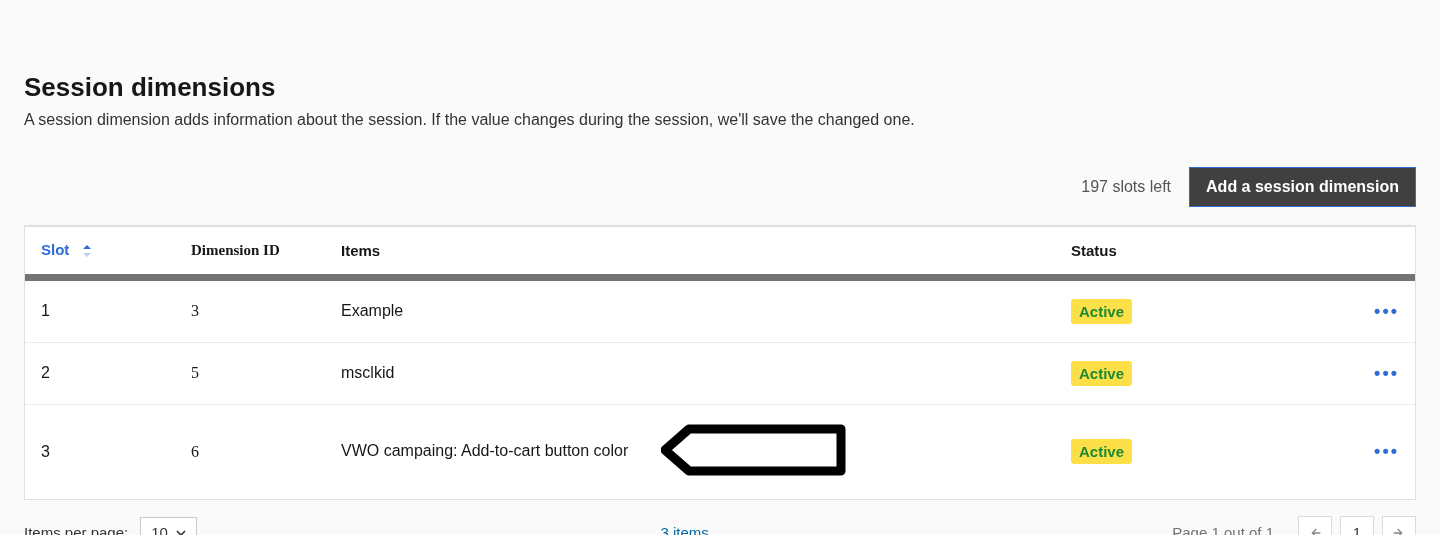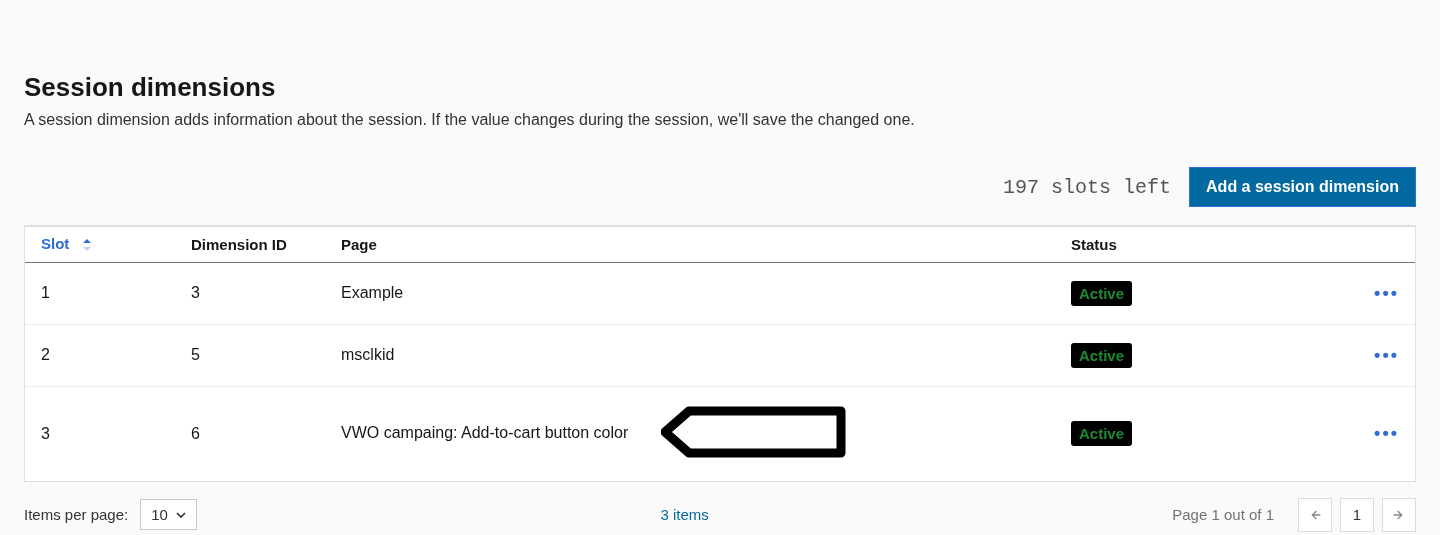--- a/index.html
+++ b/index.html
@@ -21,26 +21,25 @@
       margin-bottom: 38px;
     }
     .top-actions {
       display: flex;
       justify-content: flex-end;
       align-items: center;
       gap: 18px;
       margin-bottom: 18px;
     }
     .slots-left {
-      font-size: 20px;
+      font-size: 16px;
       color: #555;
-      font-family: Liberation Mono, monospace;
     }
     .btn-primary {
-      background: #0369a1;
+      background: #404040;
       color: #fff;
       border: 1px solid #2f6cd6;
       padding: 10px 16px;
       font-size: 16px;
       font-weight: 600;
       cursor: pointer;
     }
     .table-wrap {
       background: #fff;
       border: 1px solid #e0e0e0;
@@ -68,48 +67,48 @@
       color: #9a9a9a;
     }
     table {
       width: 100%;
       border-collapse: collapse;
     }
     thead th {
       text-align: left;
       font-size: 15px;
       font-weight: 700;
-      padding: 8px 16px;
+      padding: 14px 16px;
       border-top: 1px solid #e0e0e0;
-      border-bottom: 1px solid #737373;
+      border-bottom: 7px solid #737373;
       color: #171717;
     }
     thead th.slot-col {
       color: #2f6cd6;
     }
     .sort-icon {
       display:inline-block;
       margin-left: 8px;
       vertical-align: middle;
     }
     tbody td {
       padding: 18px 16px;
       border-bottom: 1px solid #ececec;
       font-size: 16px;
       vertical-align: middle;
     }
     tbody tr:last-child td { border-bottom: none; }
     .col-slot    { width: 150px; }
-    .col-dimid   { width: 150px; }
+    .col-dimid   { width: 150px; font-family: Liberation Serif, serif; }
     .col-name    { width: auto; }
     .col-status  { width: 280px; margin-top: 8px; }
     .col-actions { width: 80px; text-align: right; }
     .badge-active {
       display: inline-block;
-      background: #000000;
+      background: #fde047;
       color: #1b8a33;
       font-weight: 700;
       padding: 4px 8px;
       border-radius: 3px;
       font-size: 15px;
     }
     .row-menu {
       color: #2f6cd6;
       font-weight: 900;
       letter-spacing: 2px;
@@ -184,21 +183,21 @@
         <th class="slot-col col-slot">
           <span>Slot</span>
           <span class="sort-icon">
             <svg width="10" height="12" viewBox="0 0 10 12">
                 <path d="M5 0 L9 4 L1 4 Z" fill="#2f6cd6"></path>
                 <path d="M5 12 L1 8 L9 8 Z" fill="#bfd1ef"></path>
               </svg>
           </span>
         </th>
         <th class="col-dimid">Dimension ID</th>
-        <th class="col-name">Page</th>
+        <th class="col-name">Items</th>
         <th class="col-status">Status</th>
         <th class="col-actions"></th>
       </tr>
     </thead>
     <tbody>
 
       <tr>
         <td class="col-slot">1</td>
         <td class="col-dimid">3</td>
         <td class="col-name">Example</td>

